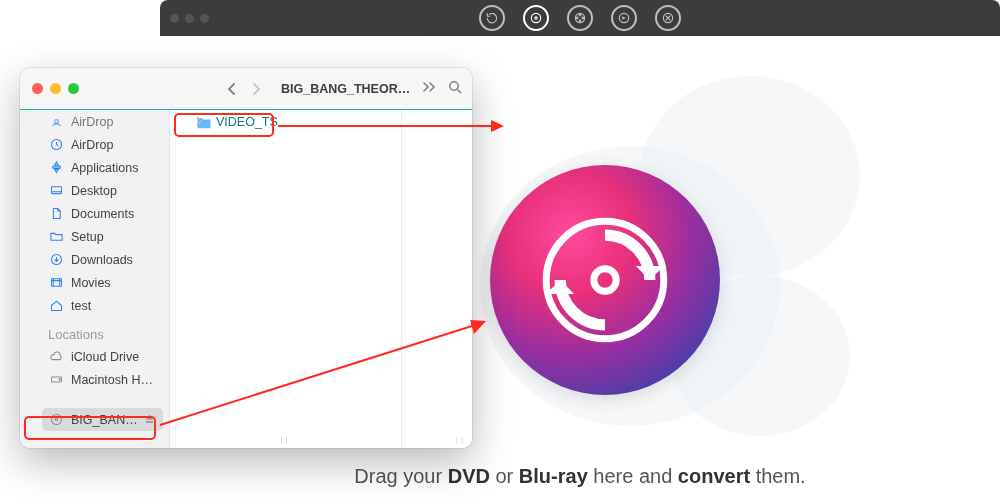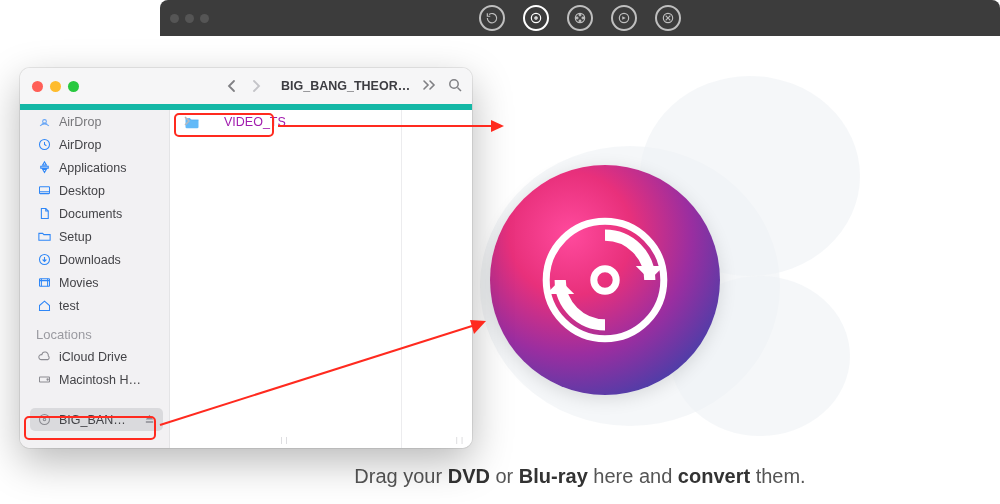--- a/index.html
+++ b/index.html
@@ -113,21 +113,21 @@
     width: 452px;
     height: 380px;
     background: #fff;
     border-radius: 10px;
     box-shadow: 0 14px 40px rgba(0,0,0,.28), 0 0 0 1px rgba(0,0,0,.08);
     overflow: hidden;
   }
   .finder-header {
     height: 42px;
     background: #f6f6f7;
-    border-bottom: 6px solid #14b8a6;
+    border-bottom: 1px solid #14b8a6;
     display: flex;
     align-items: center;
     padding-left: 12px;
     gap: 8px;
     position: relative;
   }
   .traffic {
     display: flex;
     gap: 7px;
     margin-right: 8px;
@@ -169,21 +169,21 @@
   .hdr-right span { font-size: 13px; }
 
   .finder-body {
     display: flex;
     height: calc(100% - 42px);
   }
   .sidebar {
     width: 150px;
     background: #f2f1f3;
     border-right: 1px solid #e4e4e6;
-    padding: 6px 0 0 4px;
+    padding: 6px 0 0 16px;
     font-size: 12.5px;
     color:#434347;
     overflow: hidden;
   }
   .sidebar .item {
     display:flex;
     align-items:center;
     gap: 7px;
     padding: 3.5px 10px 3.5px 12px;
     white-space: nowrap;
@@ -217,24 +217,24 @@
   .column {
     flex:1;
     position: relative;
     border-right: 1px solid #ececee;
     background:#fff;
   }
   .column2 { flex: 0 0 70px; border-right: none; background:#fff; }
   .file-row {
     display:flex;
     align-items:center;
-    gap: 24px;
-    padding: 5px 14px;
+    gap: 4px;
+    padding: 5px 26px;
     font-size: 12.5px;
-    color:#a21caf;
+    color:#0f766e;
   }
   .file-row .folder-ic {
     width:16px; height:13px;
   }
   .file-row .arrow {
     margin-left:auto;
     color:#b8b8bc;
     font-size: 11px;
   }
   .bottom-handle {

